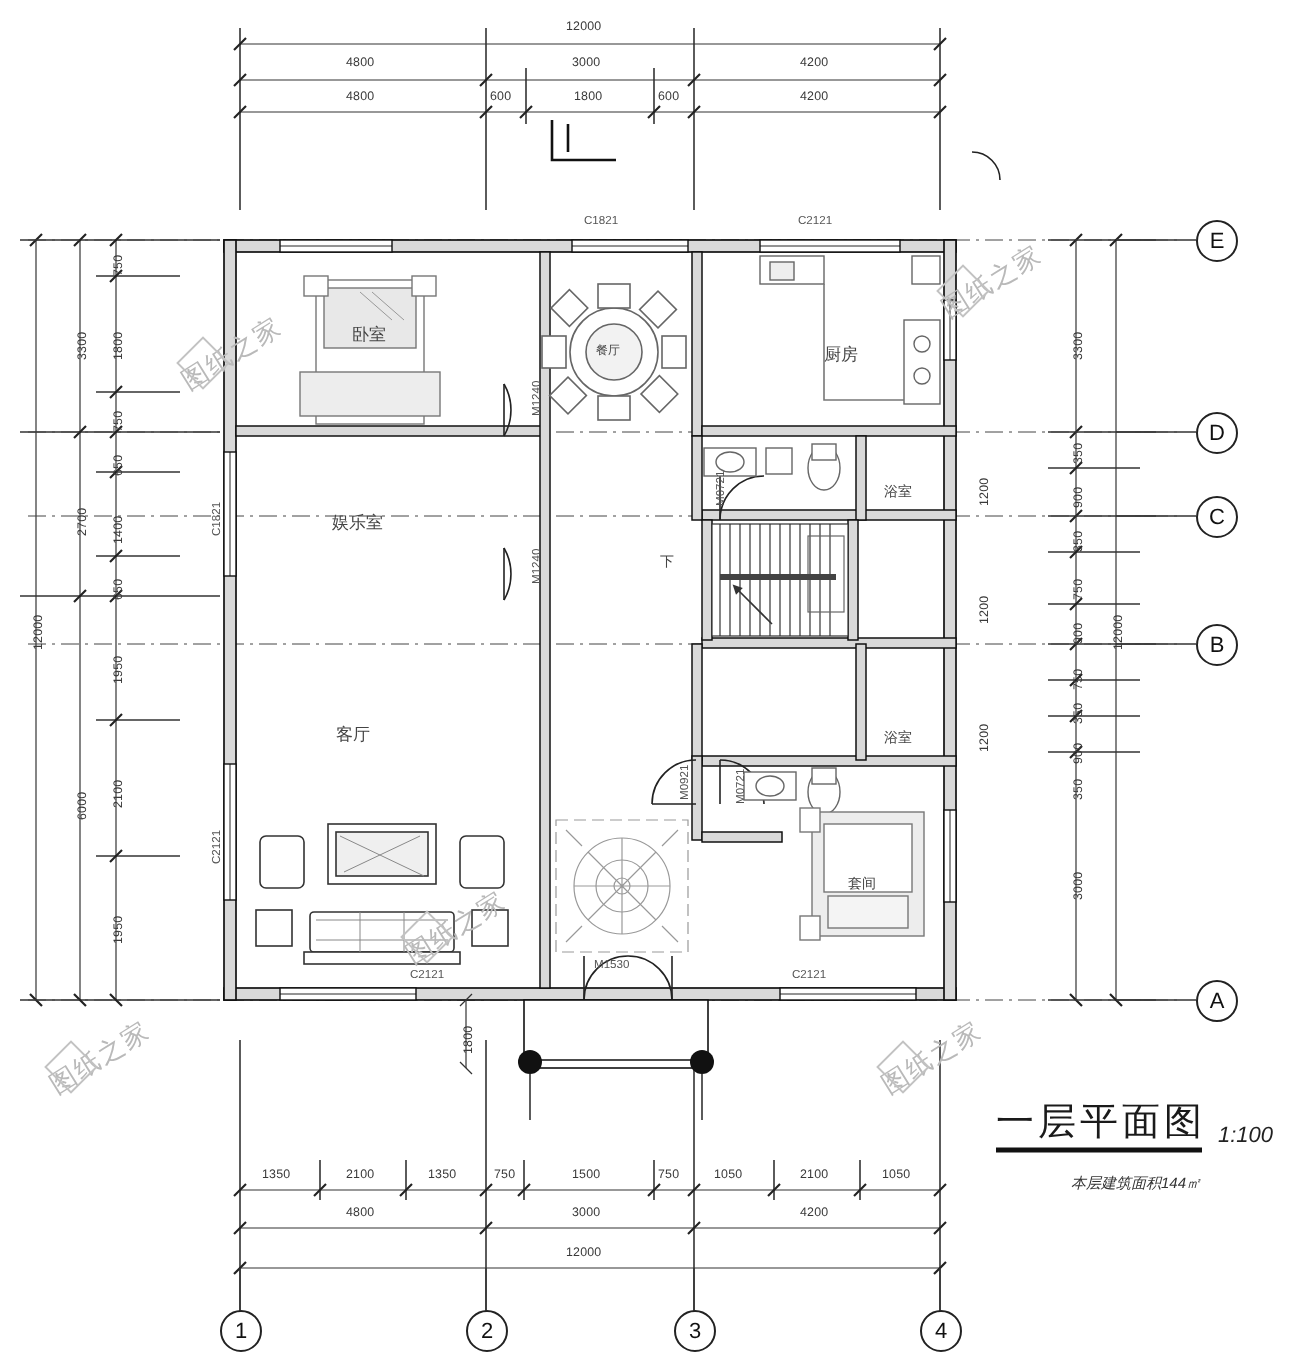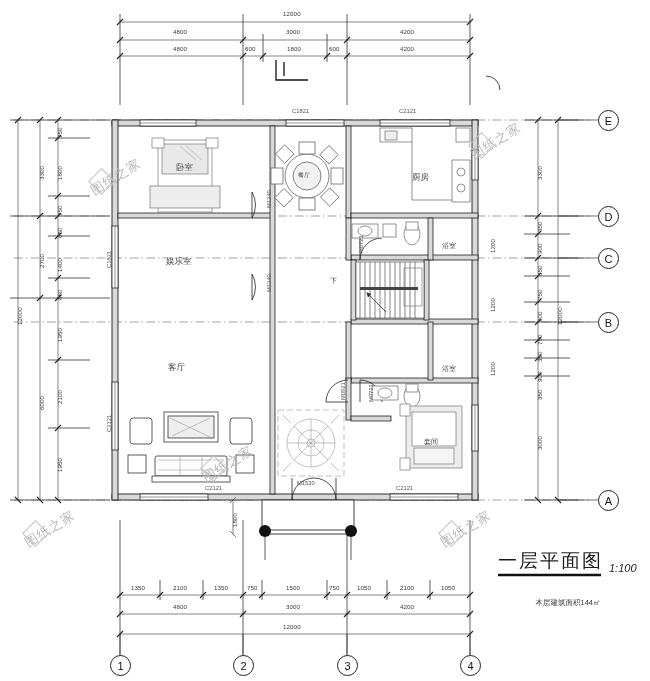--- a/index.html
+++ b/index.html
@@ -471,21 +471,21 @@
 <div class="bub" style="left:598px;top:206px;">D</div>
 <div class="bub" style="left:598px;top:248px;">C</div>
 <div class="bub" style="left:598px;top:312px;">B</div>
 <div class="bub" style="left:598px;top:490px;">A</div>
 
 <div class="title" style="left:498px;top:548px;">
   <div style="display:flex;align-items:flex-end;">
     <span class="t1">一层平面图</span>
     <span class="t2">1:100</span>
   </div>
-  <div class="t3" style="margin-top:24px;">本层建筑面积144㎡</div>
+  <div class="t3" style="margin-top:13px;font-style:italic;">本层建筑面积144㎡</div>
 </div>
 
 <div class="wm" style="left:88px;top:168px;">图纸之家</div>
 <div class="wm" style="left:200px;top:455px;">图纸之家</div>
 <div class="wm" style="left:438px;top:520px;">图纸之家</div>
 <div class="wm" style="left:468px;top:132px;">图纸之家</div>
 <div class="wm" style="left:22px;top:520px;">图纸之家</div>
 <div class="wmbox" style="left:92px;top:172px;"></div>
 <div class="wmbox" style="left:204px;top:459px;"></div>
 <div class="wmbox" style="left:442px;top:524px;"></div>

